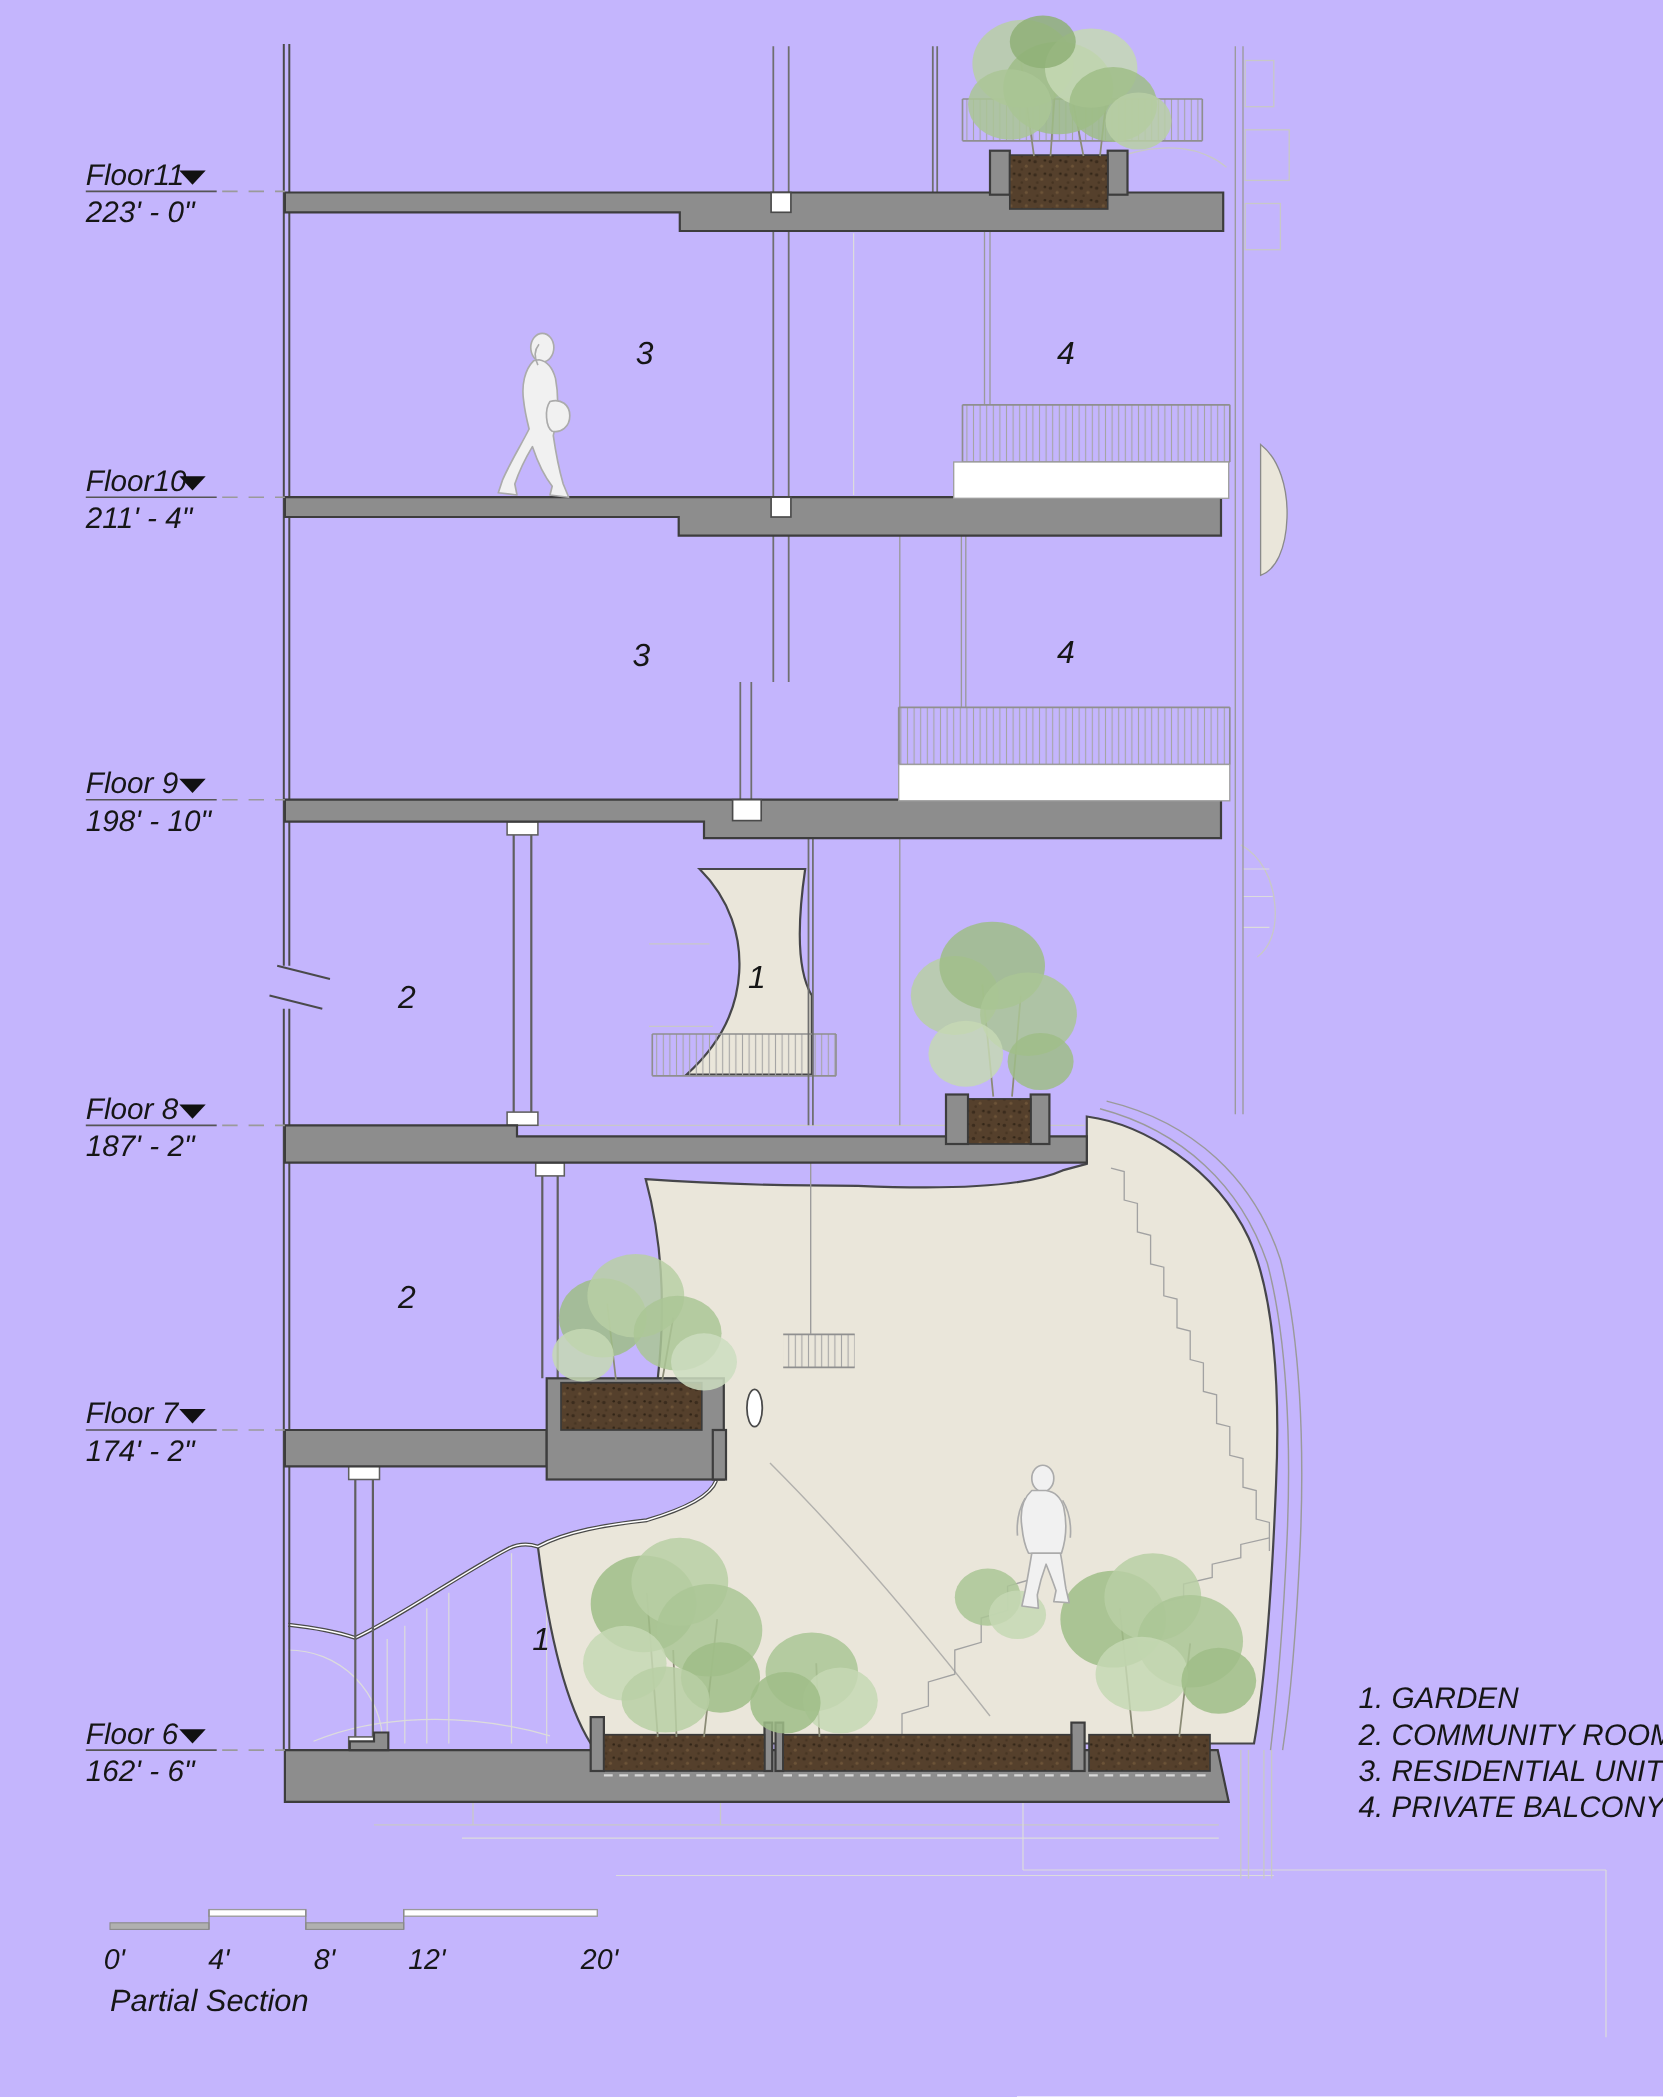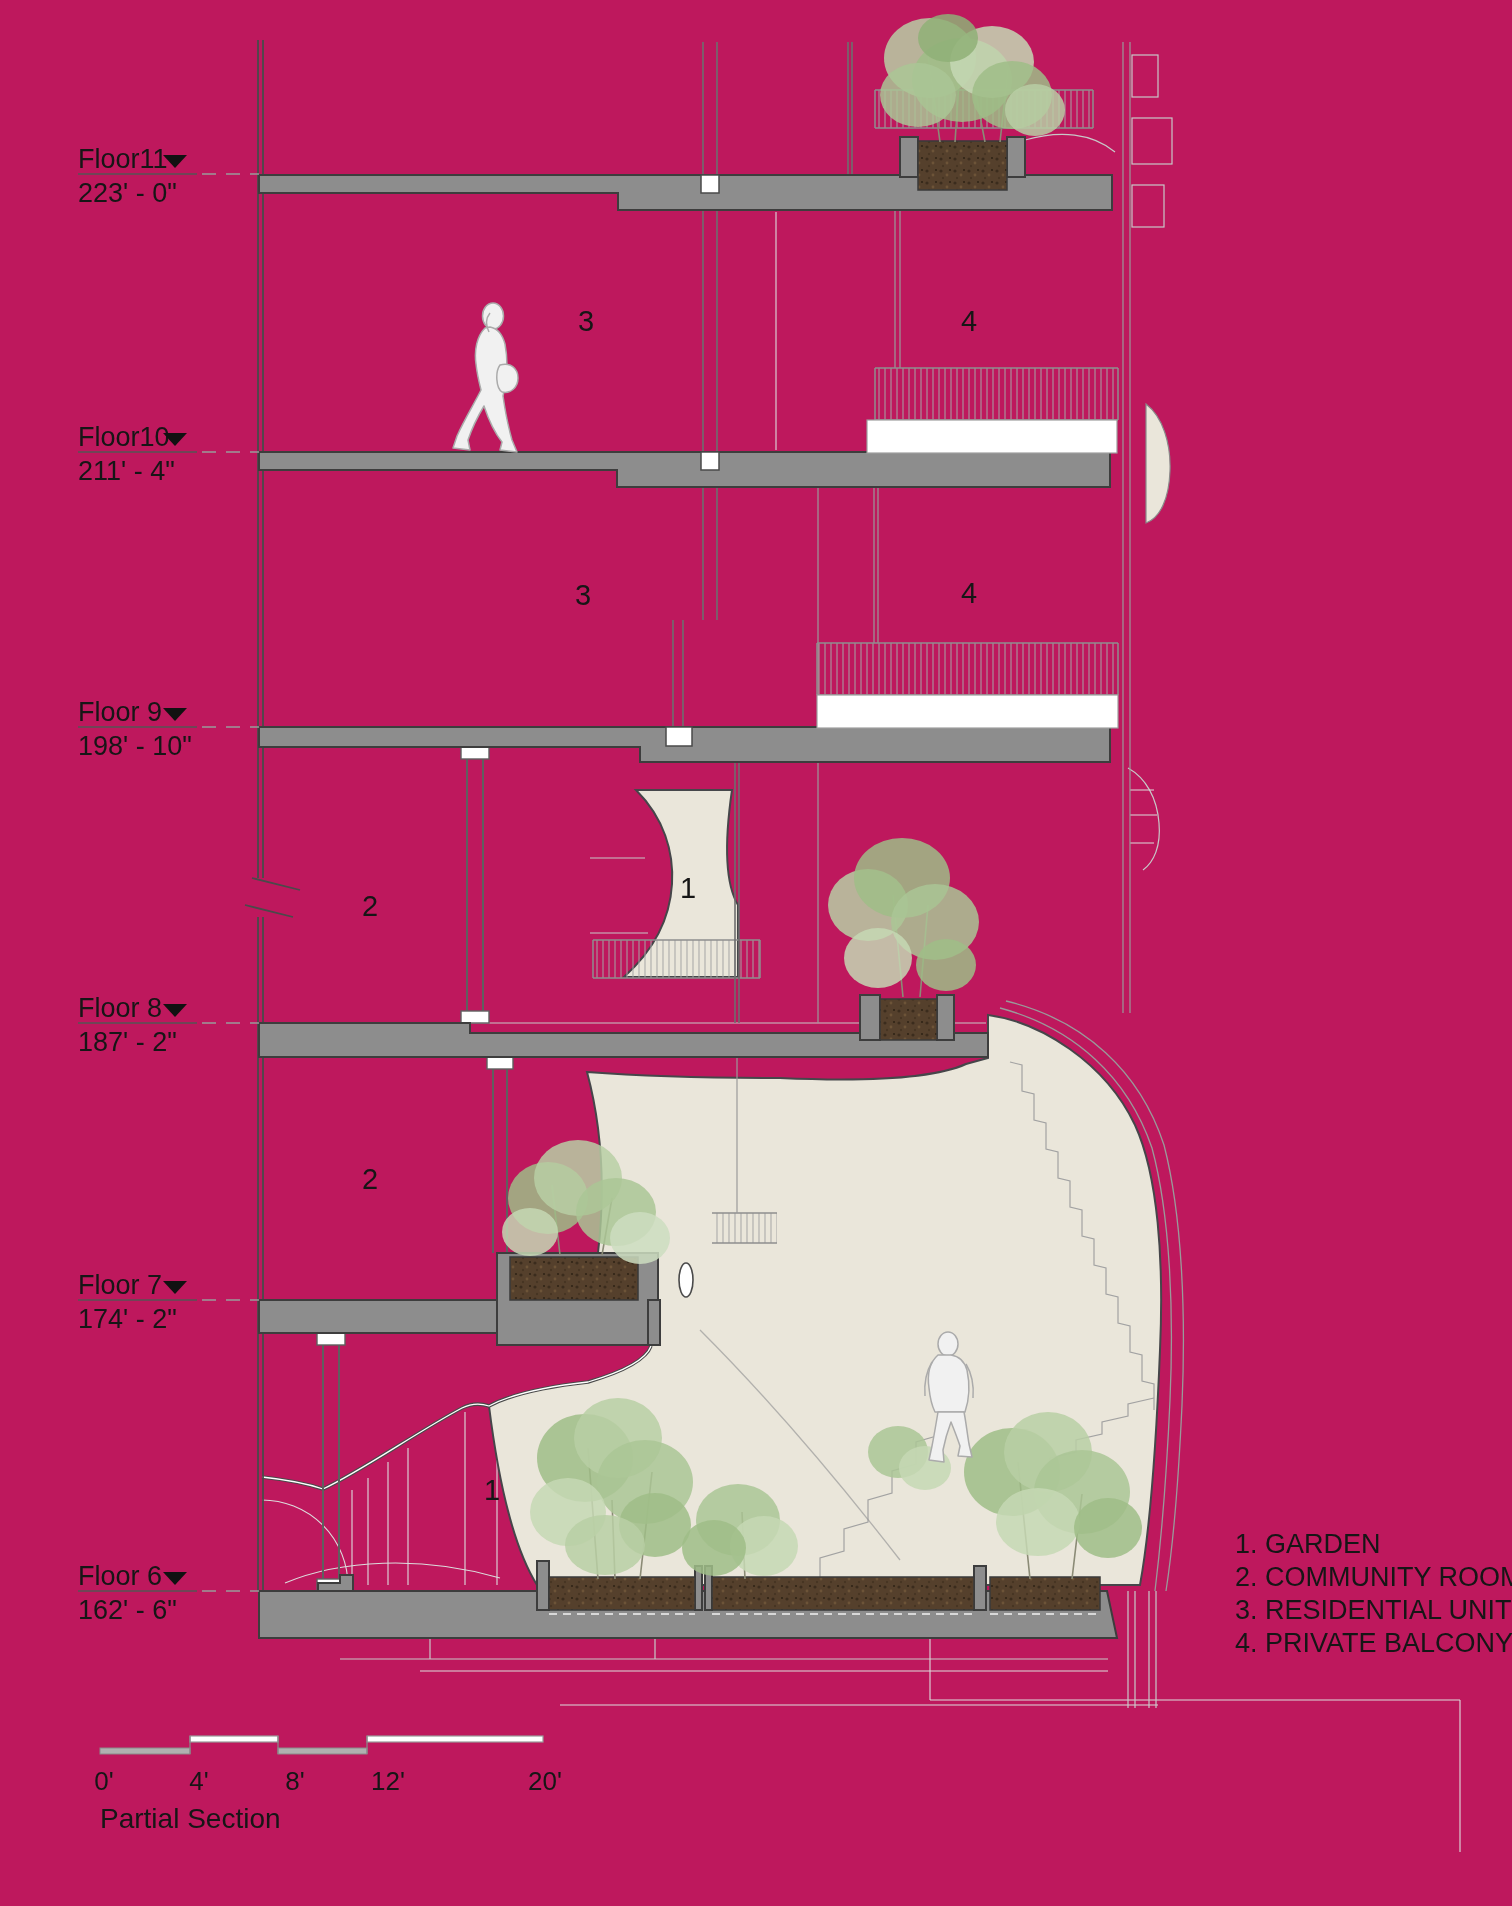--- a/index.html
+++ b/index.html
@@ -1,16 +1,16 @@
 <!DOCTYPE html>
 <html><head>
 <meta charset="utf-8">
 <style>
   html,body{margin:0;padding:0;background:#ffffff;}
-  .page{width:1512px;height:1906px;position:relative;background:#be185d;overflow:hidden;}
+  .page{width:1512px;height:1906px;position:relative;background:#c4b5fd;overflow:hidden;font-style:italic;}
   svg{display:block;}
   text{font-family:"Liberation Sans", sans-serif;fill:#161616;}
   .flr-name, .flr-elev{font-size:27px;}
   .num-lbl{font-size:29px;text-anchor:middle;}
   .legend-item{font-size:27px;}
   .scale-lbl{font-size:26px;text-anchor:middle;}
   .title-lbl{font-size:28px;}
   .slab{fill:#8d8d8d;stroke:#3d3d3d;stroke-width:2;}
   .beige{fill:#eae6da;stroke:#46464a;stroke-width:2;}
   .soil{fill:url(#soilPat);stroke:#3a3a3a;stroke-width:1.5;}

